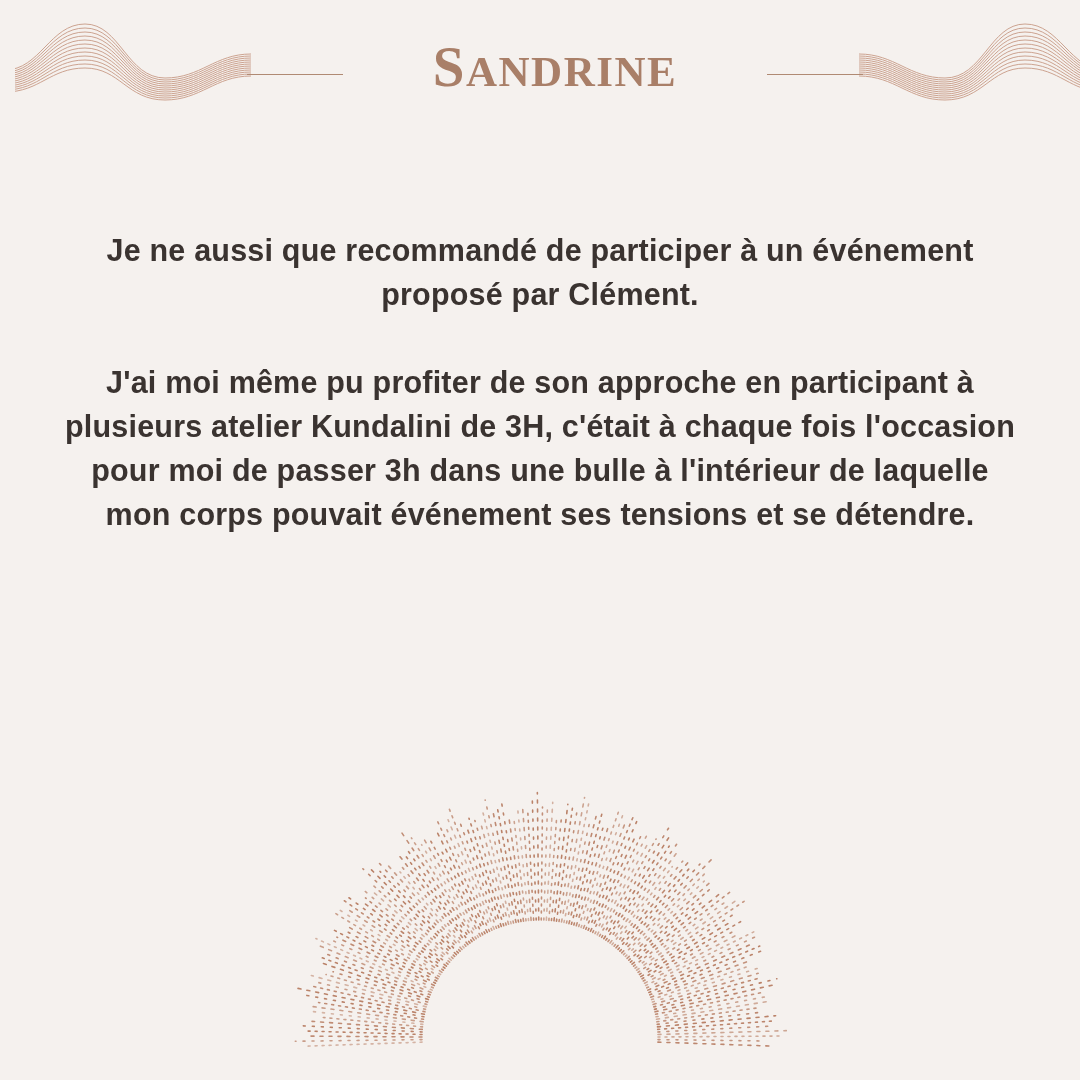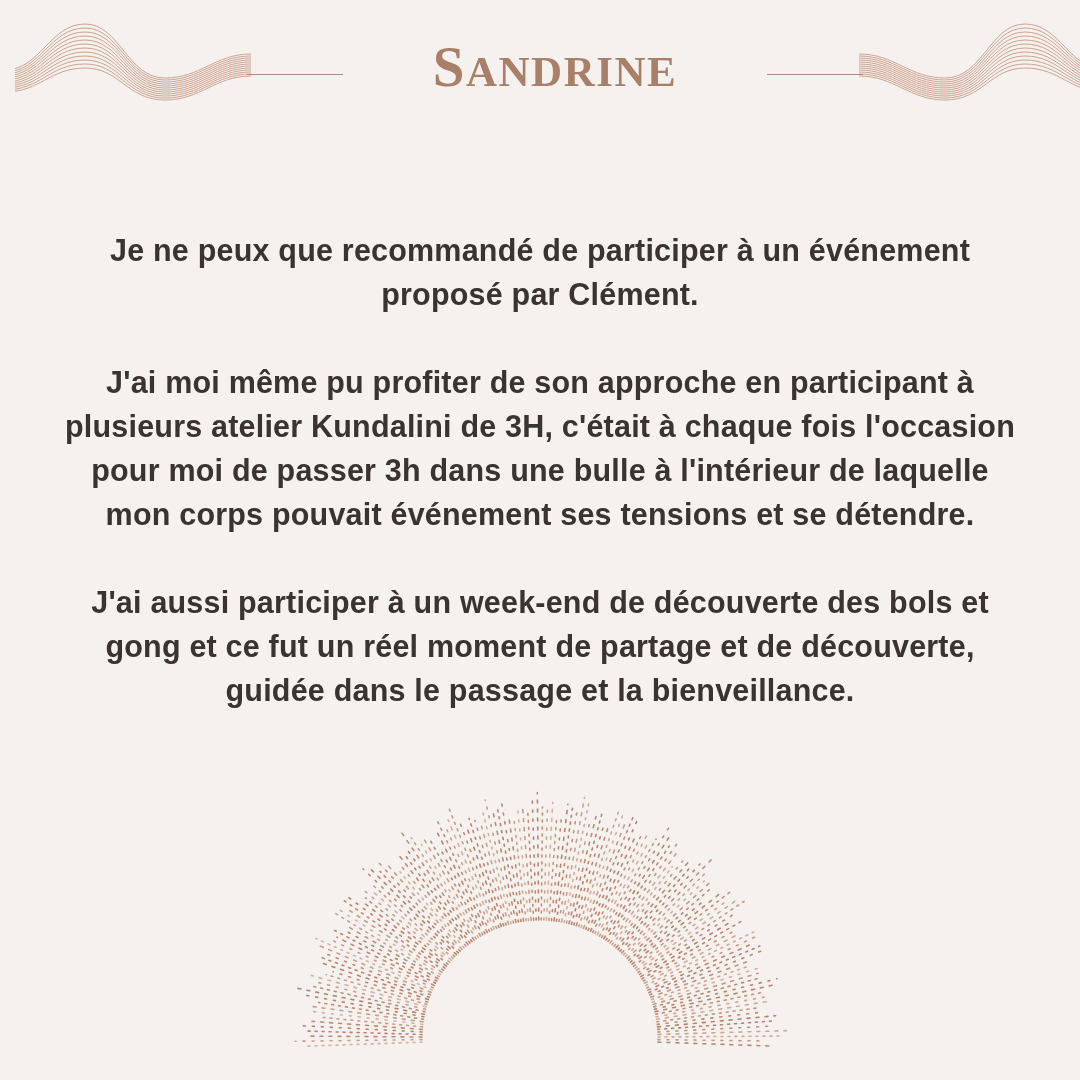--- a/index.html
+++ b/index.html
@@ -149,23 +149,22 @@
 
     <div class="rule left"></div>
     <div class="rule right"></div>
 
     <div class="header-title">
       <span class="cap">S</span><span class="small">ANDRINE</span>
     </div>
   </div>
 
   <div class="content">
-    <p class="para p1">Je ne peux que recommandé de participer à un événement proposé par Clément.</p>
+    <p class="para p1">Je ne aussi que recommandé de participer à un événement proposé par Clément.</p>
     <p class="para p2">J'ai moi même pu profiter de son approche en participant à plusieurs atelier Kundalini de 3H, c'était à chaque fois l'occasion pour moi de passer 3h dans une bulle à l'intérieur de laquelle mon corps pouvait événement ses tensions et se détendre.</p>
-    <p class="para p3">J'ai aussi participer à un week-end de découverte des bols et gong et ce fut un réel moment de partage et de découverte, guidée dans le passage et la bienveillance.</p>
   </div>
 
   <svg class="sunburst" viewBox="0 0 520 520">
     <g id="rays" stroke="#b4765a" stroke-width="1.6" stroke-linecap="round" opacity="0.9">
         <line x1="142.07" y1="264.12" x2="28.14" y2="268.10" stroke-dasharray="2 5" opacity="0.55"></line>
         <line x1="142.01" y1="261.58" x2="15.30" y2="263.27" stroke-dasharray="2 7" opacity="0.75"></line>
         <line x1="142.00" y1="259.03" x2="25.02" y2="258.07" stroke-dasharray="3 6" opacity="0.90"></line>
         <line x1="142.05" y1="256.49" x2="25.60" y2="253.02" stroke-dasharray="2 5" opacity="0.99"></line>
         <line x1="142.16" y1="253.95" x2="17.90" y2="247.57" stroke-dasharray="2 7" opacity="0.99"></line>
         <line x1="142.31" y1="251.41" x2="32.01" y2="243.36" stroke-dasharray="3 6" opacity="0.90"></line>

